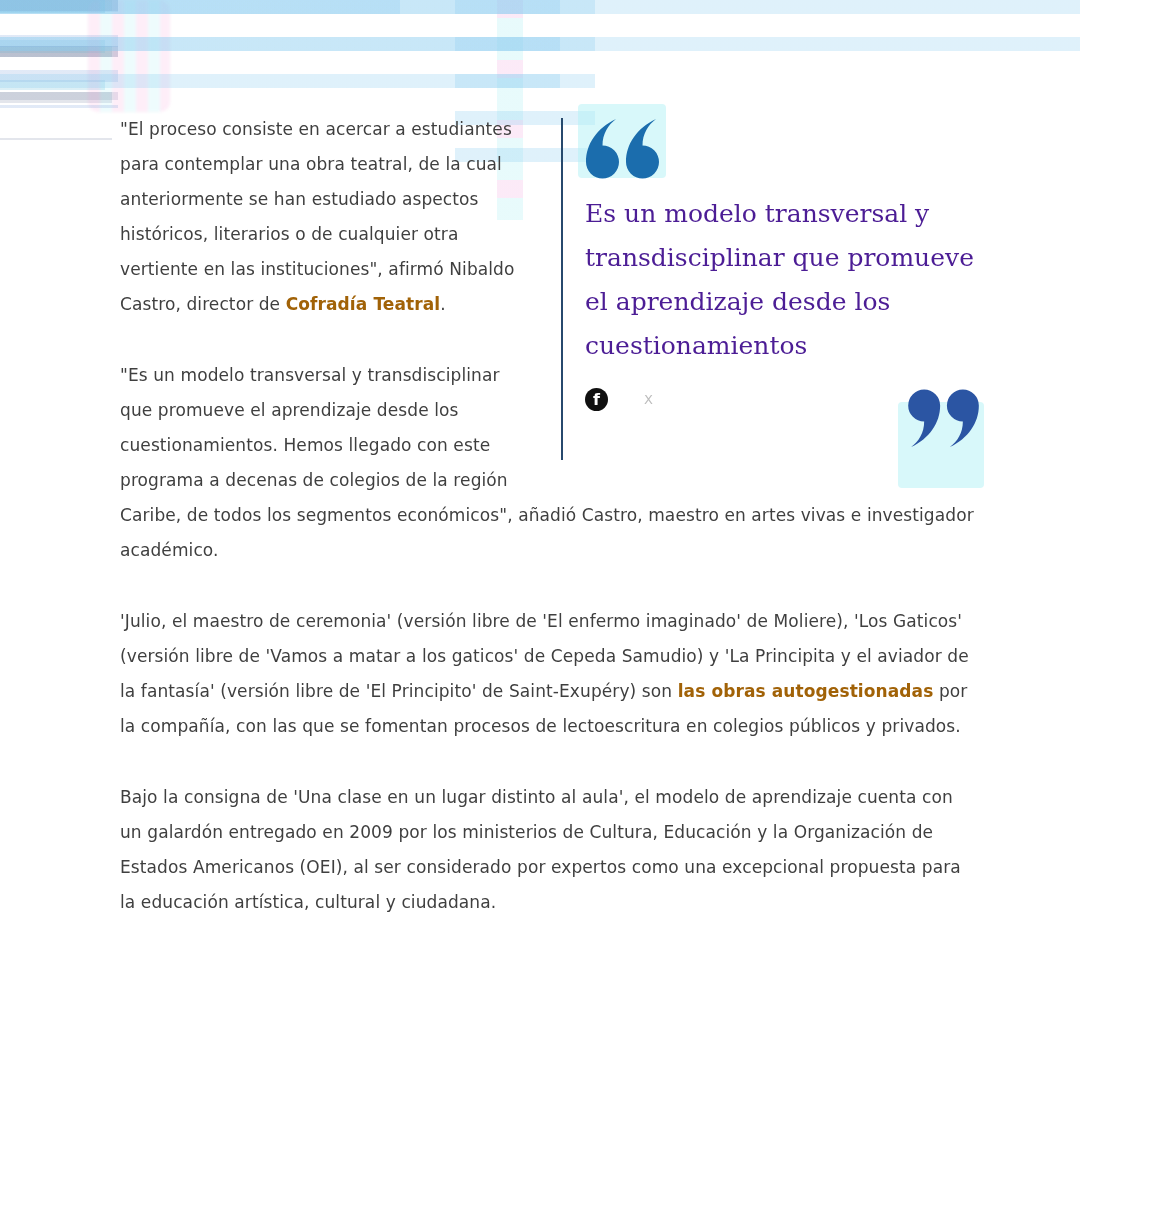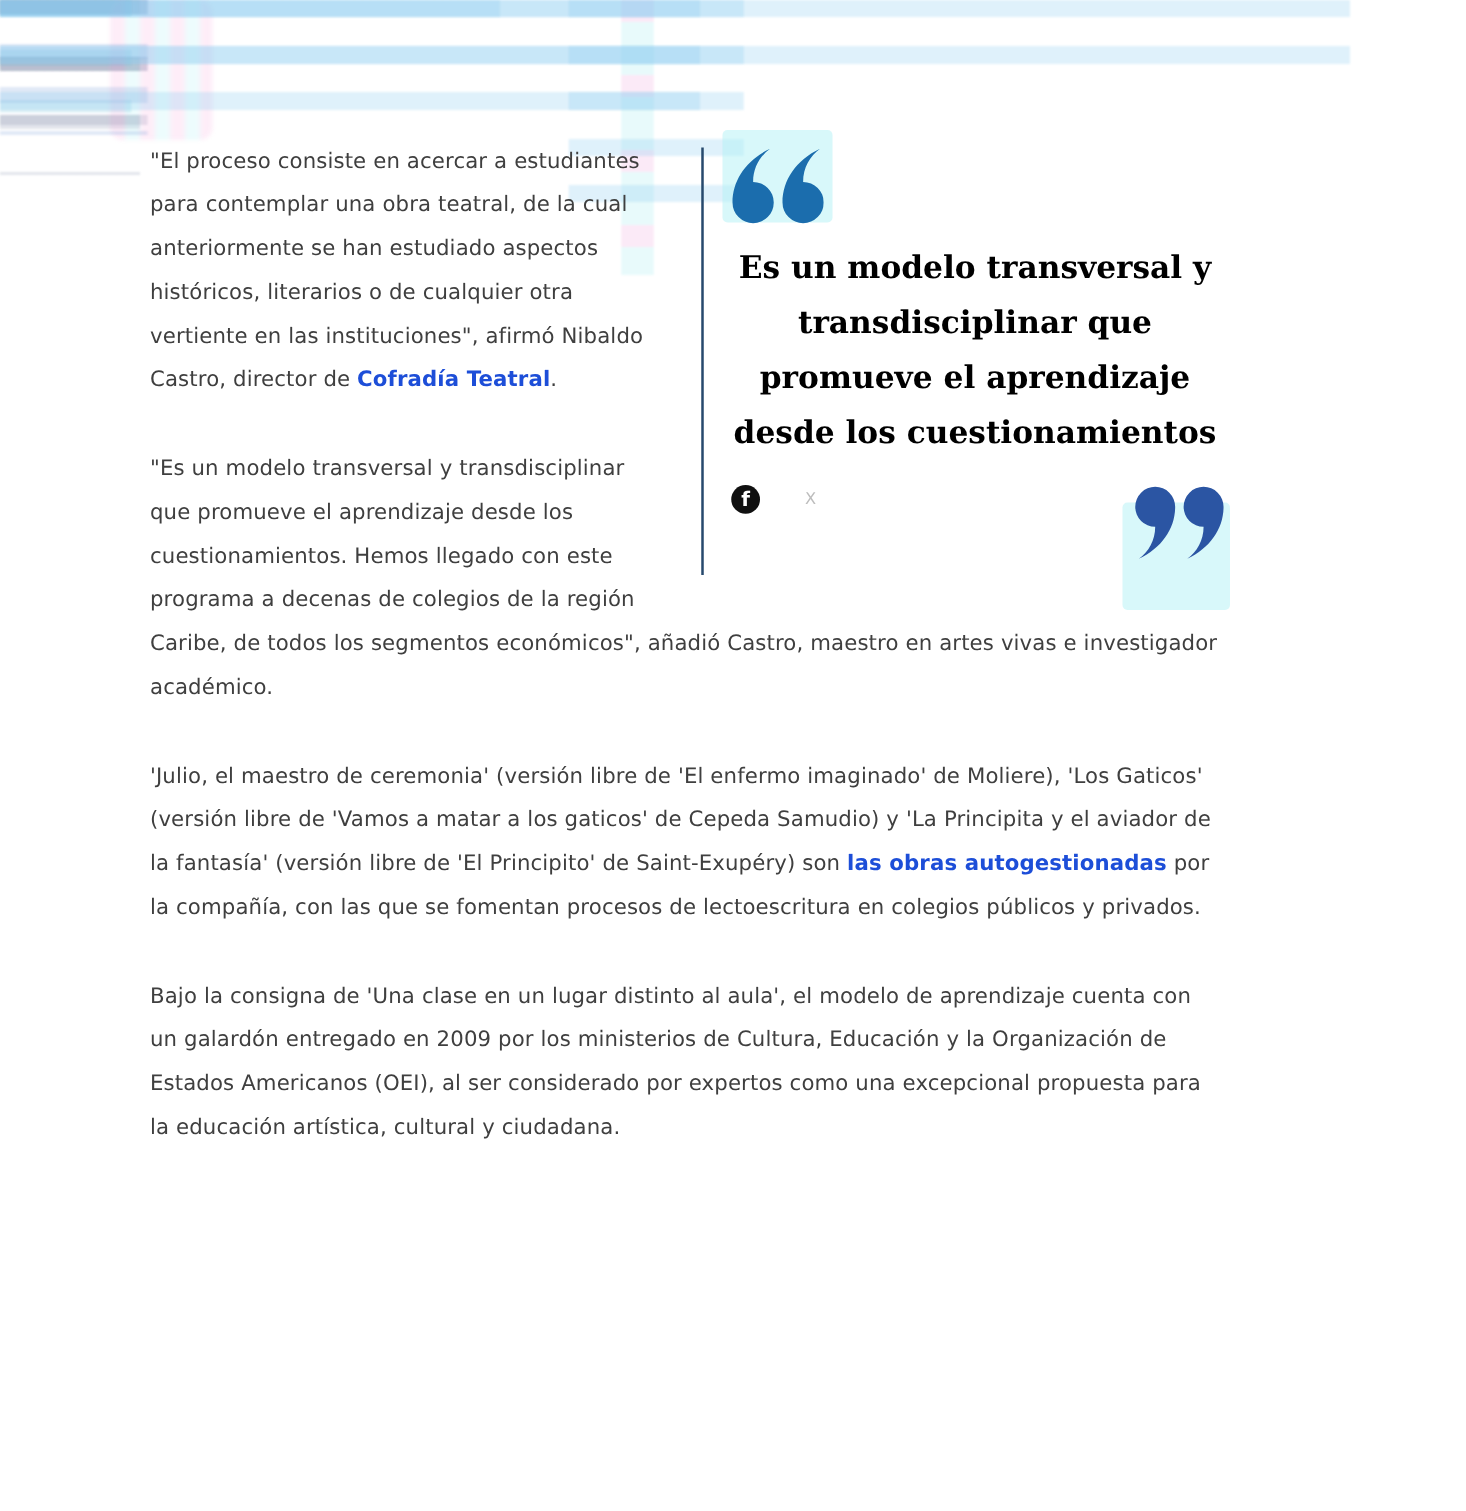--- a/index.html
+++ b/index.html
@@ -19,41 +19,40 @@
   }
   .content p{
     margin:0 0 36px 0;
     font-size:17px;
     line-height:35px;
     color:#3f3f3f;
     letter-spacing:.1px;
   }
   .content p .b{
     font-weight:700;
-    color:#1d4ed8;
+    color:#a16207;
   }
   
   .pullquote{
     float:right;
     width:419px;
     margin:6px 0 6px 41px;
     border-left:2px solid #27496d;
     padding:0 0 12px 22px;
     box-sizing:border-box;
   }
   .pq-mark{display:block;}
   .pq-text{
     margin-top:12px;
     font-family:"DejaVu Serif","Liberation Serif",serif;
-    font-weight:700;
+    font-weight:400;
     font-size:25px;
     line-height:44px;
-    color:#000000;
+    color:#4c1d95;
     width:390px;
-    text-align:center;
   }
   .pq-share{
     display:flex;
     align-items:flex-start;
     margin-top:20px;
   }
   .fb-btn{
     width:23px;
     height:23px;
     border-radius:50%;

